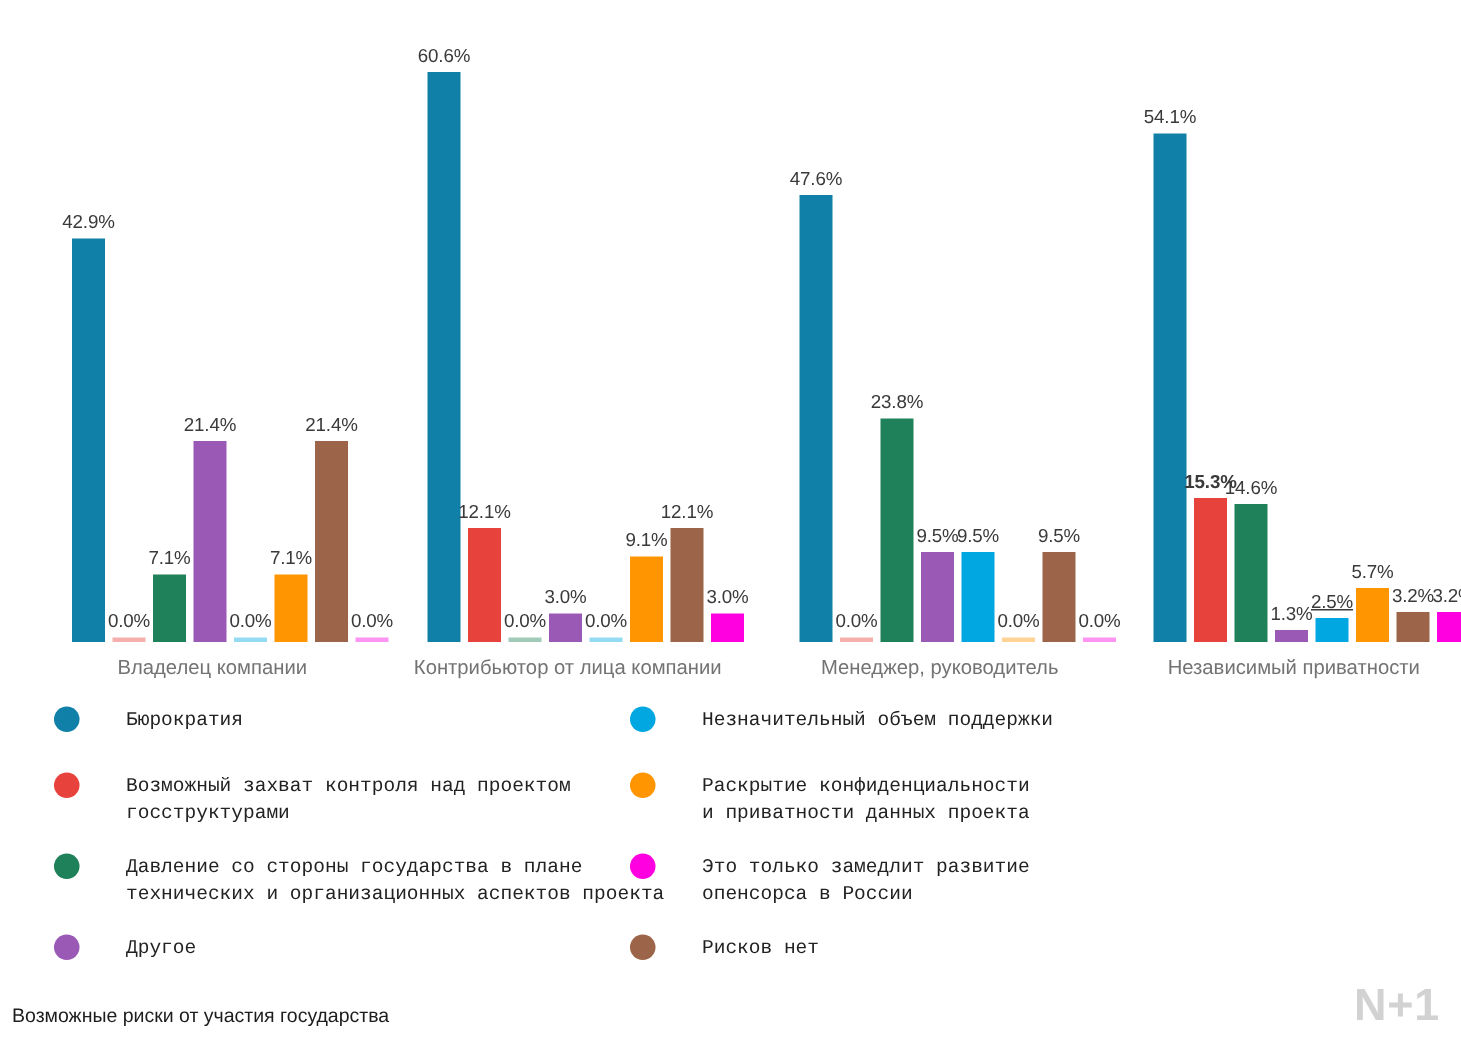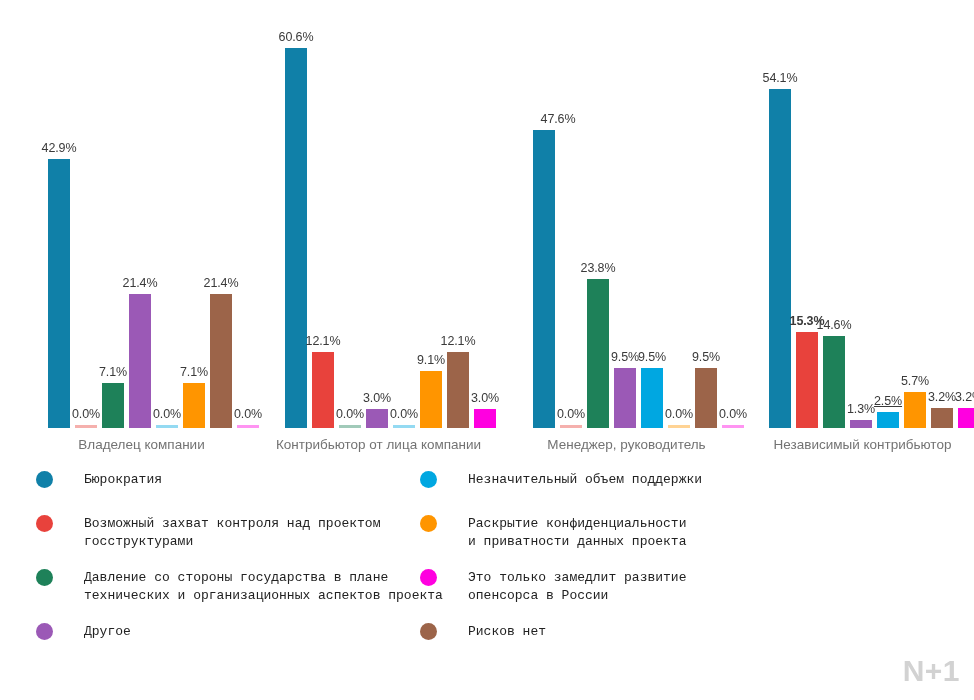--- a/index.html
+++ b/index.html
@@ -188,21 +188,21 @@
           <div class="barwrap">
             <span class="vlabel" style="bottom: 22.81px;">3.0%</span>
             <div class="bar" title="Это только замедлит развитие опенсорса в России — 3.0%" style="height: 18.81px; background: rgb(255, 0, 224);"></div>
           </div>
         </div>
         <div class="catlabel">Контрибьютор от лица компании</div>
       </div>
       <div class="group" style="left: 521px; width: 211px;">
         <div class="bars">
           <div class="barwrap">
-            <span class="vlabel" style="bottom: 302.452px; margin-left: 14px;">47.6%</span>
+            <span class="vlabel" style="bottom: 302.452px;">47.6%</span>
             <div class="bar" title="Бюрократия — 47.6%" style="height: 298.452px; background: rgb(16, 128, 168);"></div>
           </div>
           <div class="barwrap">
             <span class="vlabel" style="bottom: 7px;">0.0%</span>
             <div class="bar zero" title="Возможный захват контроля над проектом госструктурами — 0.0%" style="height: 3px; background: rgb(232, 66, 60);"></div>
           </div>
           <div class="barwrap">
             <span class="vlabel" style="bottom: 153.226px;">23.8%</span>
             <div class="bar" title="Давление со стороны государства в плане технических и организационных аспектов проекта — 23.8%" style="height: 149.226px; background: rgb(30, 129, 89);"></div>
           </div>
@@ -257,21 +257,21 @@
           </div>
           <div class="barwrap">
             <span class="vlabel" style="bottom: 24.064px;">3.2%</span>
             <div class="bar" title="Рисков нет — 3.2%" style="height: 20.064px; background: rgb(156, 100, 73);"></div>
           </div>
           <div class="barwrap">
             <span class="vlabel" style="bottom: 24.064px;">3.2%</span>
             <div class="bar" title="Это только замедлит развитие опенсорса в России — 3.2%" style="height: 20.064px; background: rgb(255, 0, 224);"></div>
           </div>
         </div>
-        <div class="catlabel">Независимый контрибьютор</div>
+        <div class="catlabel">Независимый приватности</div>
       </div>
     </div>
 
   <div id="legend">
     <div class="legend-col left">
         <div class="legend-item"><span class="legend-dot" style="background: rgb(16, 128, 168);"></span><span class="legend-text">Бюрократия</span></div>
         <div class="legend-item"><span class="legend-dot" style="background: rgb(232, 66, 60);"></span><span class="legend-text">Возможный захват контроля над проектом
 госструктурами</span></div>
         <div class="legend-item"><span class="legend-dot" style="background: rgb(30, 129, 89);"></span><span class="legend-text">Давление со стороны государства в плане
 технических и организационных аспектов проекта</span></div>
@@ -281,17 +281,18 @@
         <div class="legend-item"><span class="legend-dot" style="background: rgb(0, 167, 225);"></span><span class="legend-text">Незначительный объем поддержки</span></div>
         <div class="legend-item"><span class="legend-dot" style="background: rgb(255, 149, 0);"></span><span class="legend-text">Раскрытие конфиденциальности
 и приватности данных проекта</span></div>
         <div class="legend-item"><span class="legend-dot" style="background: rgb(255, 0, 224);"></span><span class="legend-text">Это только замедлит развитие
 опенсорса в России</span></div>
         <div class="legend-item"><span class="legend-dot" style="background: rgb(156, 100, 73);"></span><span class="legend-text">Рисков нет</span></div>
       </div>
   </div>
 
   <div id="footer">
+    <div>Возможные риски от участия государства</div>
   </div>
 
   <div id="logo">N+1</div>
 
 </div>
 
 </body></html>

